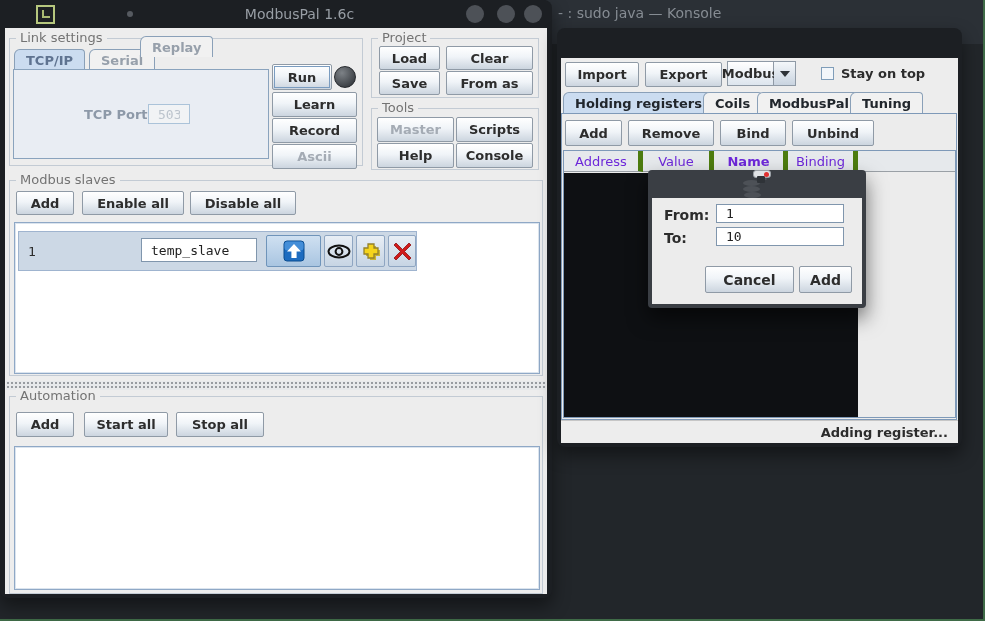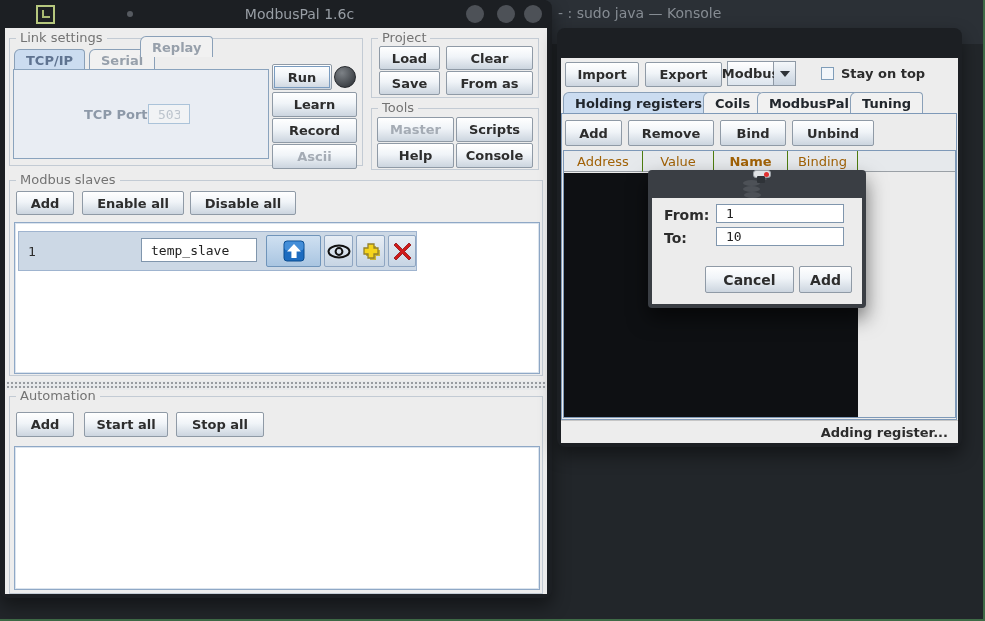--- a/index.html
+++ b/index.html
@@ -51,22 +51,22 @@
     background-size:4px 4px;
   }
   .icon-btn{
     display:flex;align-items:center;justify-content:center;
     background:linear-gradient(#e8eef5 0%,#c7d5e4 100%);
     border:1px solid #8fa6c2;border-radius:2px;
   }
   .icon-btn.toggled{background:linear-gradient(#cfe0f1,#a9c5e1);border-color:#6f94ba;}
   .led{border-radius:50%;border:1px solid #26292d;
     background:radial-gradient(circle at 35% 30%,#7d8287,#3c4045 75%);}
-  .thcell{background:#e6e9ec;border-right:1px solid #4d7c0f;border-bottom:1px solid #9aa0a6;
-    display:flex;align-items:center;justify-content:center;color:#a16207;}
+  .thcell{background:#e6e9ec;border-right:5px solid #4d7c0f;border-bottom:1px solid #9aa0a6;
+    display:flex;align-items:center;justify-content:center;color:#6d28d9;}
   .combo-text{display:flex;align-items:center;justify-content:center;
     background:linear-gradient(#ffffff,#dde5ee);border:1px solid #8f9aa6;font-weight:bold;}
   .combo-arrow{display:flex;align-items:center;justify-content:center;
     background:linear-gradient(#f4f7fa,#c9d4e0);border:1px solid #8f9aa6;border-left:none;}
   .caret{width:0;height:0;border-left:5px solid transparent;border-right:5px solid transparent;
     border-top:6px solid #2e3338;}
   .checkbox{background:#f2f6fa;border:1px solid #7f9db9;}
   .bold{font-weight:bold;}
   .green-edge{background:#3f6b47;}
 </style>

